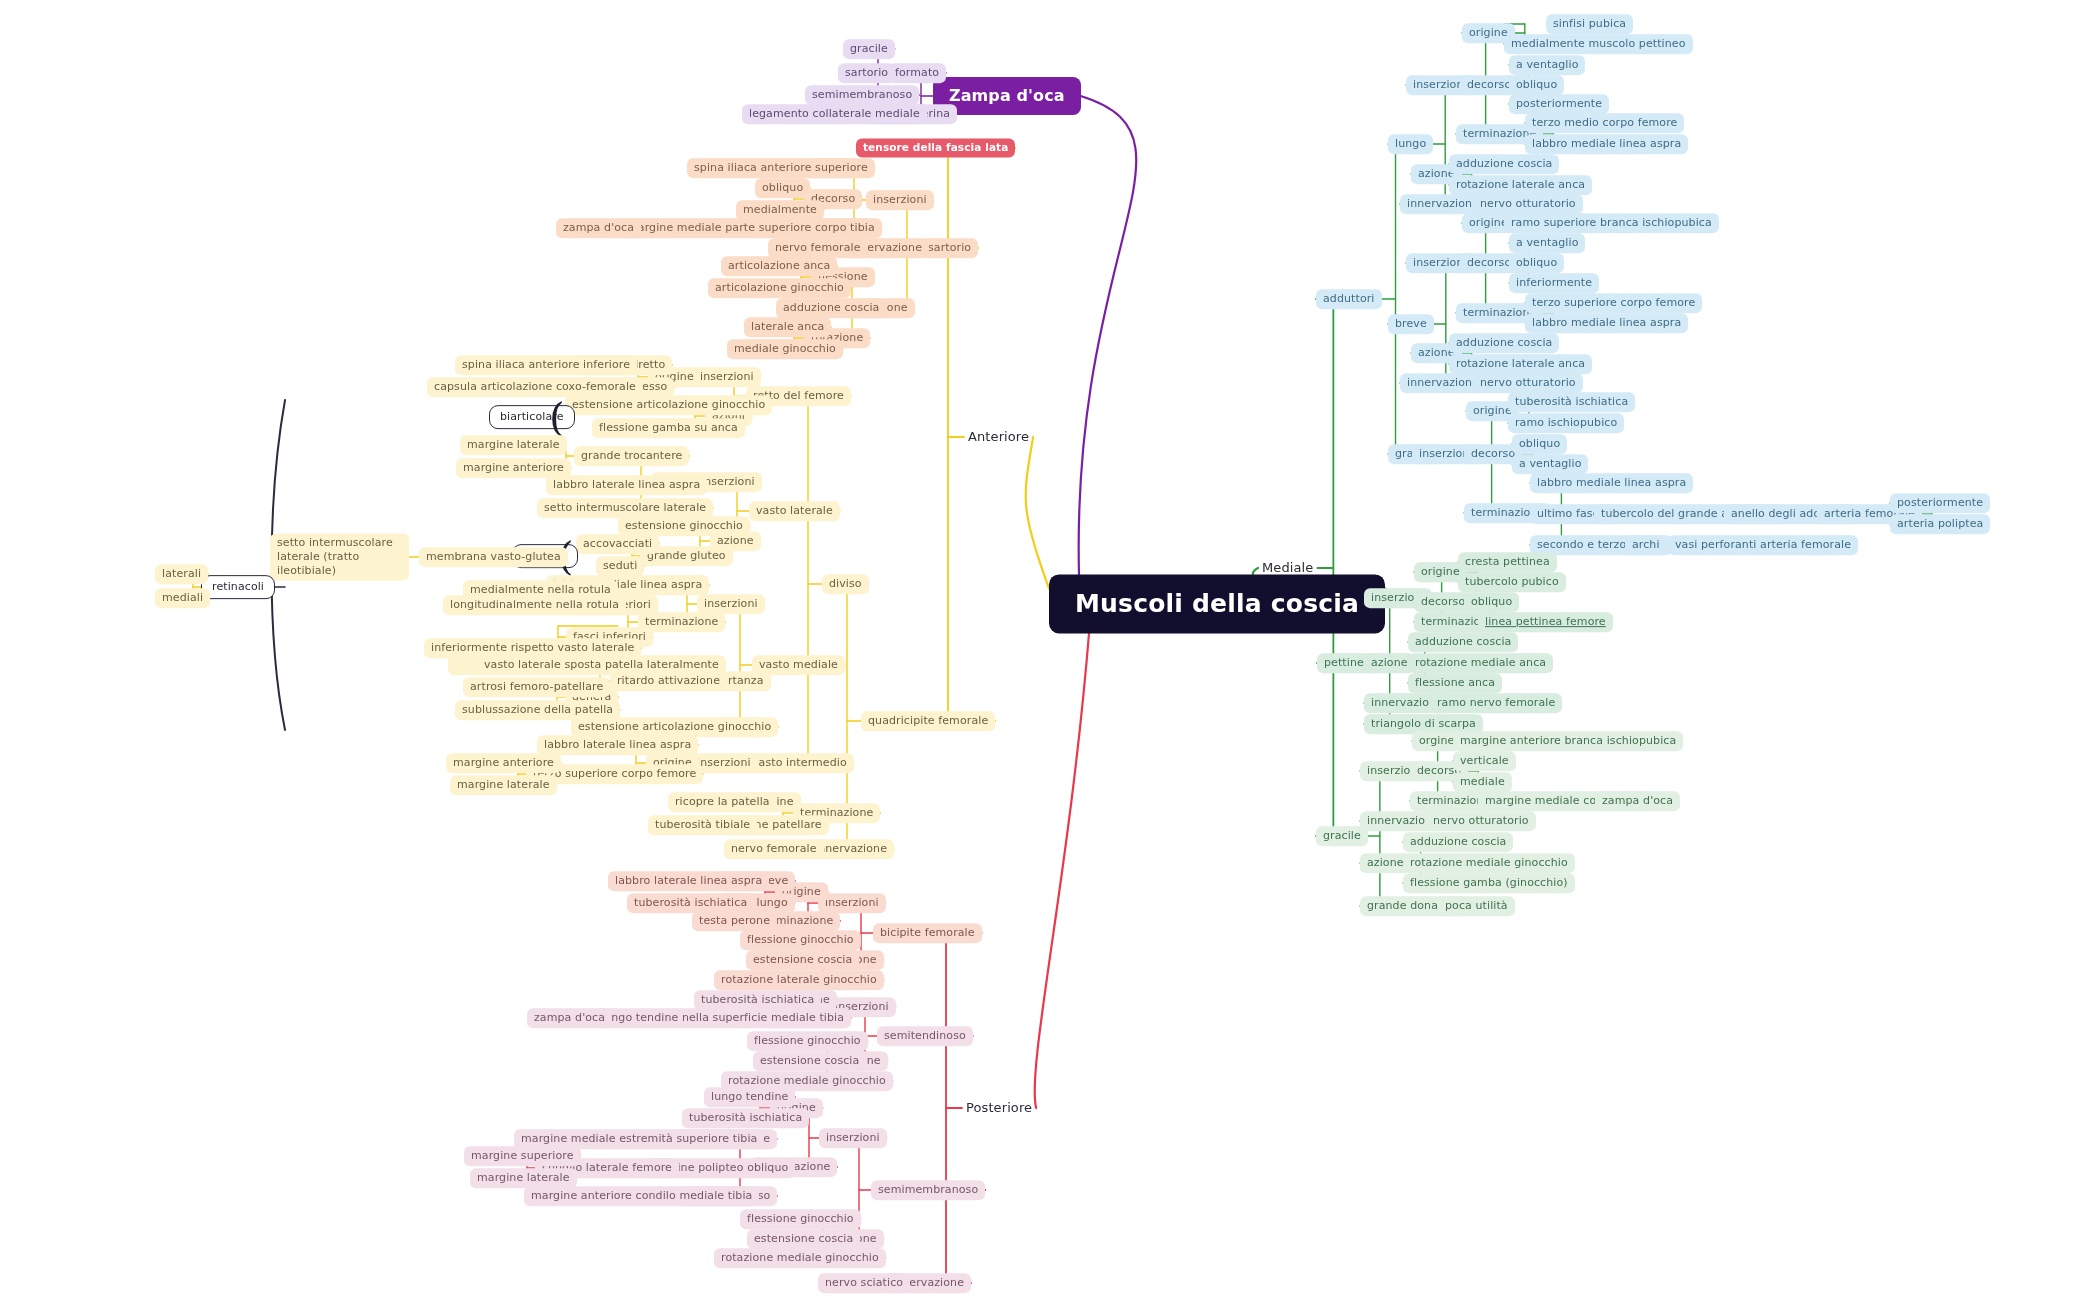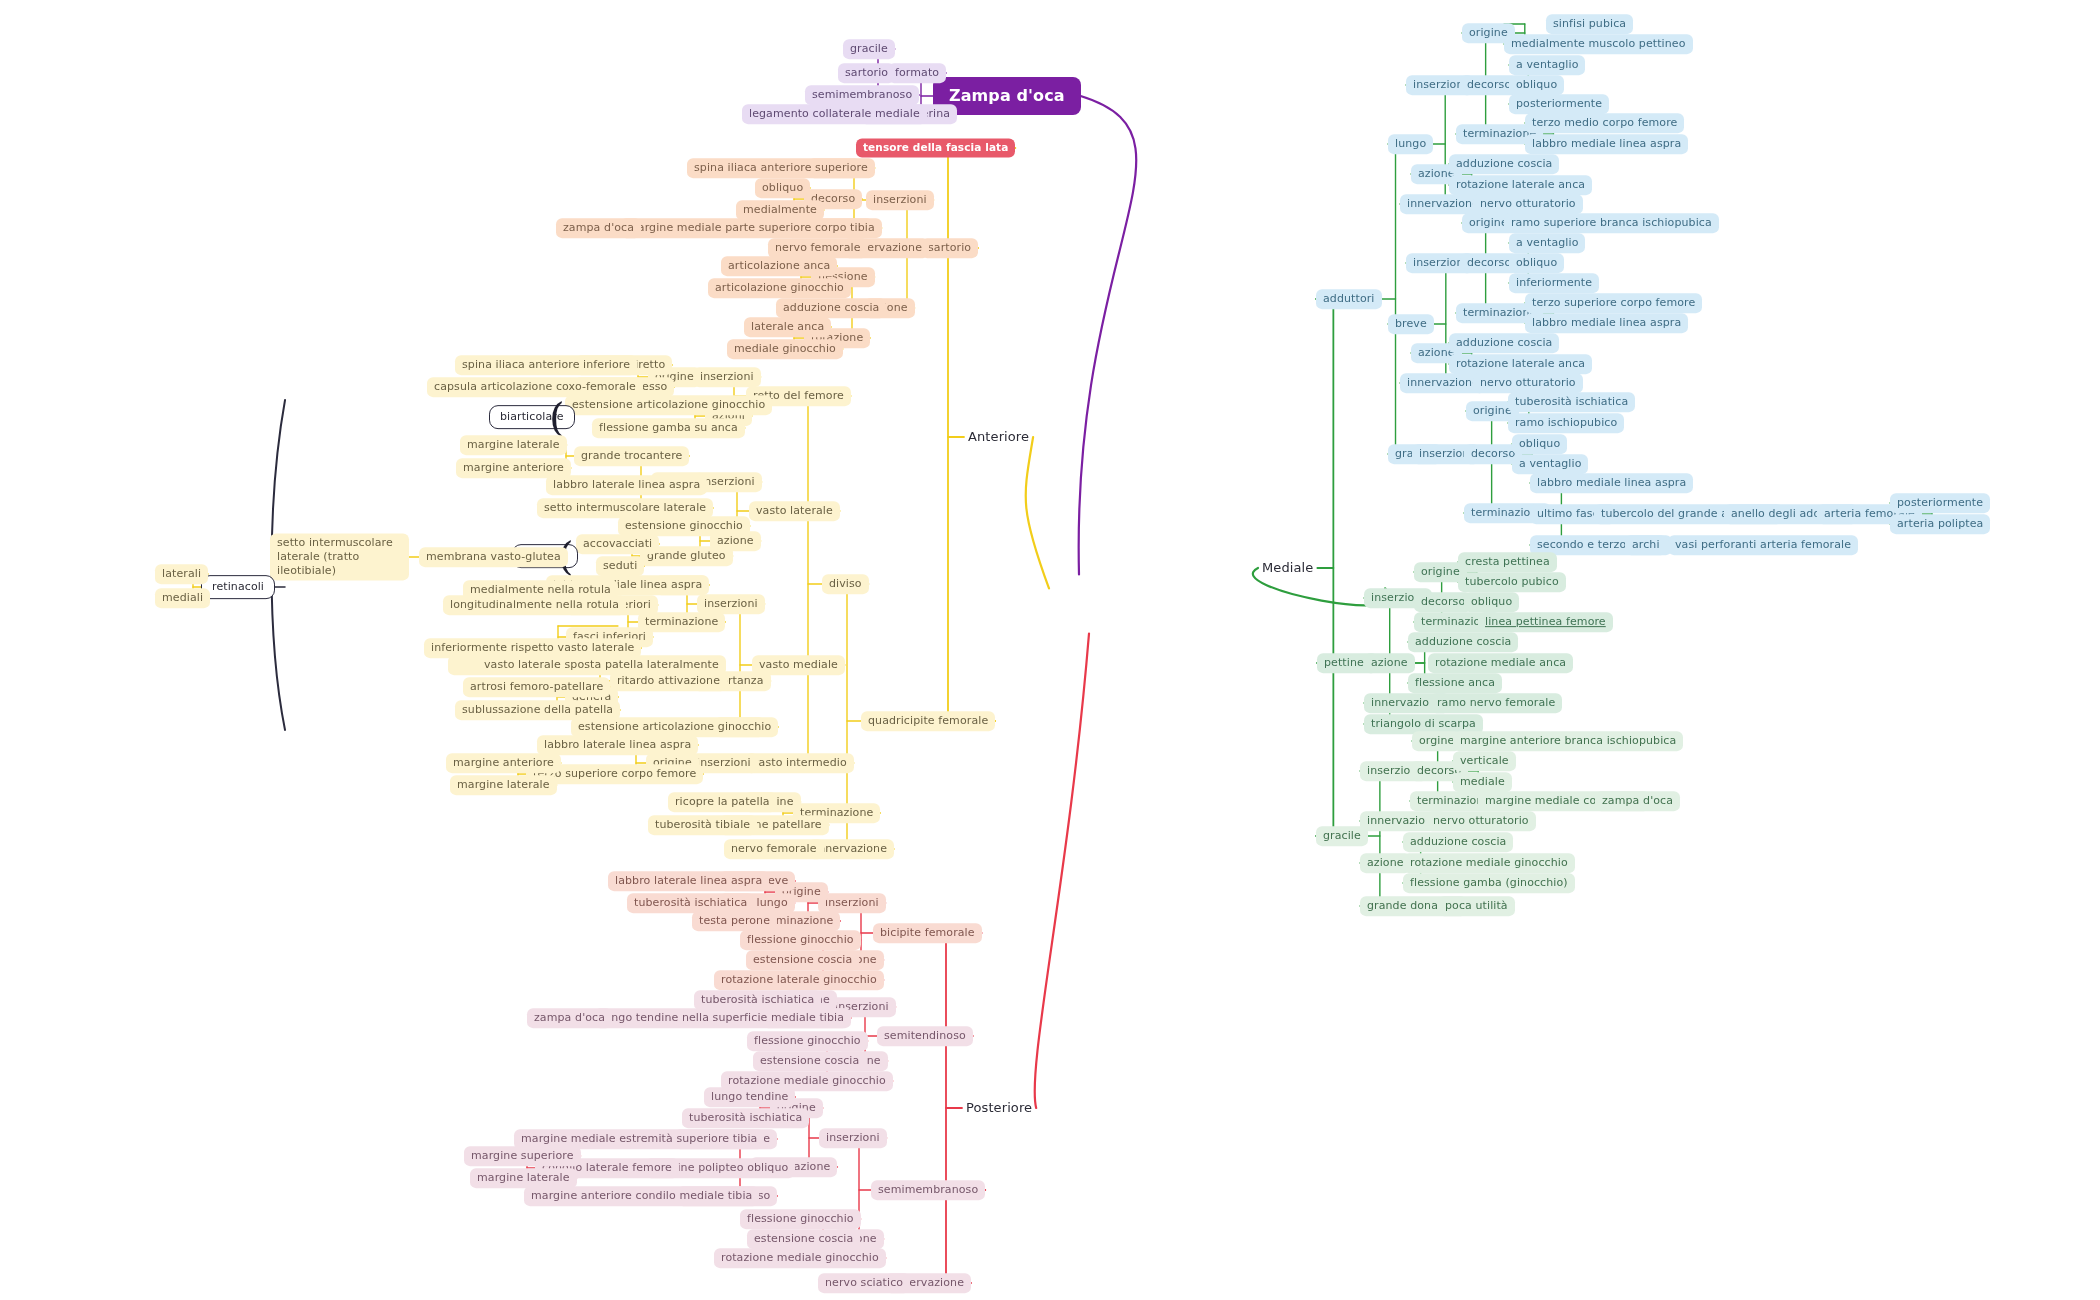--- a/index.html
+++ b/index.html
@@ -467,20 +467,21 @@
       <path d="M1475.484375 906 V906" stroke="#2e9e3e" fill="none" stroke-width="1.4" stroke-linecap="round"></path>
       <path d="M1475.484375 906 H1467.484375" stroke="#2e9e3e" fill="none" stroke-width="1.4" stroke-linecap="round"></path>
       <path d="M1360 771 H1379.875" stroke="#2e9e3e" fill="none" stroke-width="1.4" stroke-linecap="round"></path>
       <path d="M1360 821 H1379.875" stroke="#2e9e3e" fill="none" stroke-width="1.4" stroke-linecap="round"></path>
       <path d="M1360 863 H1379.875" stroke="#2e9e3e" fill="none" stroke-width="1.4" stroke-linecap="round"></path>
       <path d="M1360 906 H1379.875" stroke="#2e9e3e" fill="none" stroke-width="1.4" stroke-linecap="round"></path>
       <path d="M1379.875 771 V906" stroke="#2e9e3e" fill="none" stroke-width="1.4" stroke-linecap="round"></path>
       <path d="M1379.875 836 H1367.875" stroke="#2e9e3e" fill="none" stroke-width="1.4" stroke-linecap="round"></path>
     </svg>
 
+  <div class="node central" style="left:1049px;top:604px;">Muscoli della coscia</div>
 
   <div class="node plain" style="left:964px;top:437px;">Anteriore</div>
   <div class="node plain" style="left:962px;top:1108px;">Posteriore</div>
   <div class="node plain" style="left:1258px;top:568px;">Mediale</div>
 
   <div class="node c-purple-hdr" style="left:933px;top:96px;">Zampa d'oca</div>
   <div class="node c-purple" style="left:888px;top:73px;">formato</div>
   <div class="node c-purple" style="left:860px;top:114px;">borsa anserina</div>
   <div class="node c-purple" style="left:843px;top:49px;">gracile</div>
   <div class="node c-purple" style="left:838px;top:73px;">sartorio</div>
@@ -690,21 +691,21 @@
   <div class="node c-mint" style="left:1364px;top:598px;">inserzioni</div>
   <div class="node c-mint" style="left:1414px;top:572px;">origine</div>
   <div class="node c-mint" style="left:1458px;top:562px;">cresta pettinea</div>
   <div class="node c-mint" style="left:1458px;top:582px;">tubercolo pubico</div>
   <div class="node c-mint" style="left:1414px;top:602px;">decorso</div>
   <div class="node c-mint" style="left:1464px;top:602px;">obliquo</div>
   <div class="node c-mint" style="left:1414px;top:622px;">terminazione</div>
   <div class="node c-mint" style="left:1478px;top:622px;text-decoration:underline;">linea pettinea femore</div>
   <div class="node c-mint" style="left:1364px;top:663px;">azione</div>
   <div class="node c-mint" style="left:1408px;top:642px;">adduzione coscia</div>
-  <div class="node c-mint" style="left:1408px;top:663px;margin-left:20px;">rotazione mediale anca</div>
+  <div class="node c-mint" style="left:1408px;top:663px;">rotazione mediale anca</div>
   <div class="node c-mint" style="left:1408px;top:683px;">flessione anca</div>
   <div class="node c-mint" style="left:1364px;top:703px;">innervazione</div>
   <div class="node c-mint" style="left:1430px;top:703px;">ramo nervo femorale</div>
   <div class="node c-mint" style="left:1364px;top:724px;">triangolo di scarpa</div>
 
   <div class="node c-mint2" style="left:1316px;top:836px;">gracile</div>
   <div class="node c-mint2" style="left:1360px;top:771px;">inserzioni</div>
   <div class="node c-mint2" style="left:1412px;top:741px;">orgine</div>
   <div class="node c-mint2" style="left:1453px;top:741px;">margine anteriore branca ischiopubica</div>
   <div class="node c-mint2" style="left:1410px;top:771px;">decorso</div>

